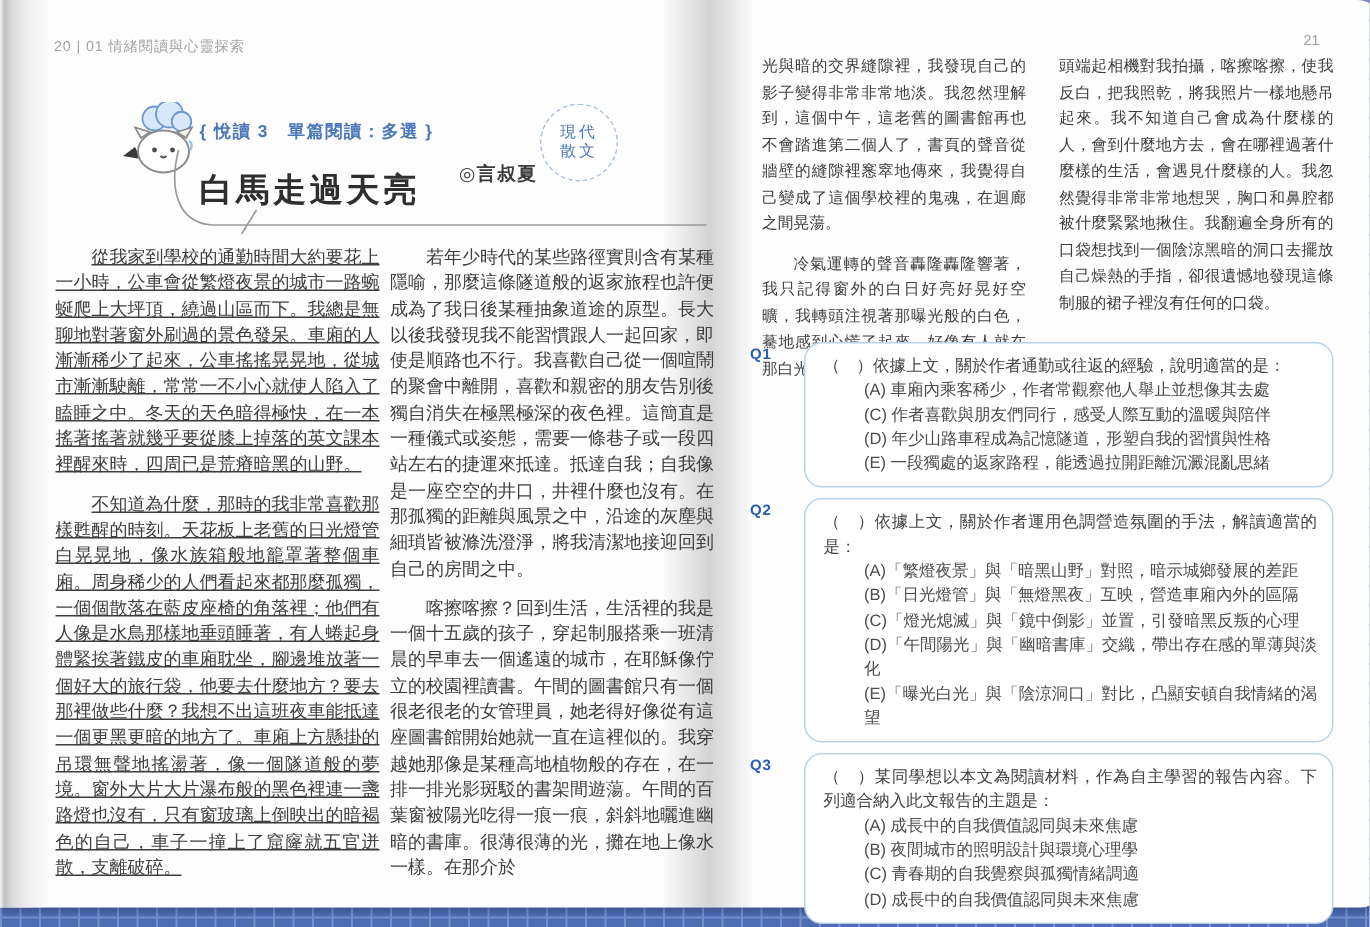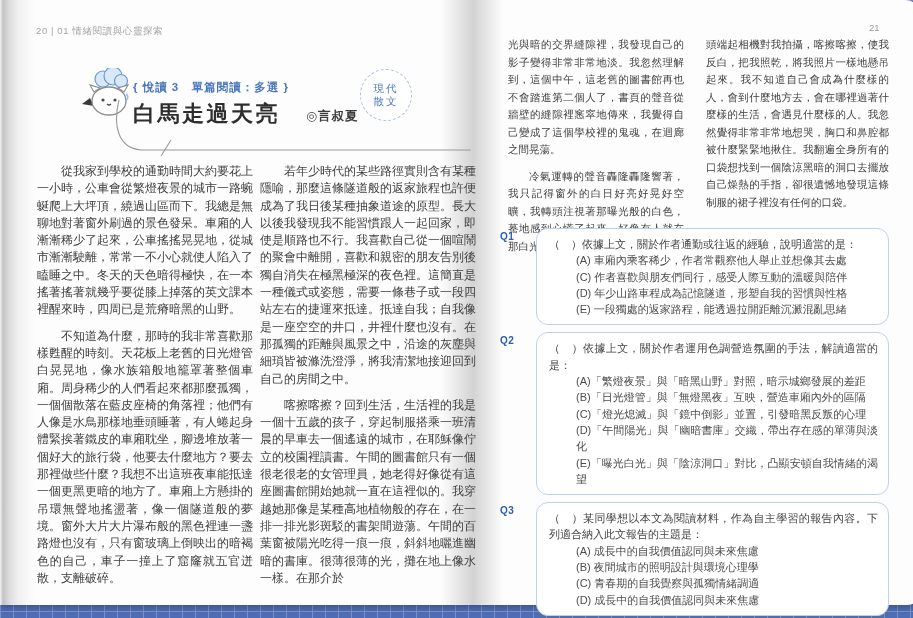--- a/index.html
+++ b/index.html
@@ -29,37 +29,37 @@
   .hdr{
     position:absolute;left:36px;top:25px;font-size:9.5px;color:#a3a3a3;letter-spacing:.6px;
   }
   .pagenum-r{
     position:absolute;left:869px;top:22px;font-size:9.5px;color:#9c9c9c;
   }
   .lesson-tag{
     position:absolute;left:133px;top:80px;font-size:11.5px;font-weight:bold;color:#4a77bc;letter-spacing:1px;
   }
   .title{
-    position:absolute;left:133px;top:99px;font-size:22px;font-weight:bold;color:#2e2e2e;letter-spacing:2.5px;
+    position:absolute;left:133px;top:112px;font-size:22px;font-weight:bold;color:#2e2e2e;letter-spacing:2.5px;
   }
   .author{
     position:absolute;left:306px;top:108px;font-size:12.5px;font-weight:bold;color:#3c3c3c;letter-spacing:1px;
   }
   .badge{
     position:absolute;left:360px;top:69px;width:50px;height:50px;border:1.2px dashed #a6bfe2;
     border-radius:50%;display:flex;flex-direction:column;align-items:center;justify-content:center;
     color:#4a77bc;font-size:10.5px;line-height:13px;letter-spacing:2px;background:#fff;
   }
   .mascot{position:absolute;left:80px;top:68px;}
   .deco-line{position:absolute;left:95px;top:96px;}
   .col{position:absolute;text-align:justify;color:#3e3e3e;}
   .col p{margin:0 0 9px 0;}
   .col p.ind{text-indent:2em;}
   .lcol{top:163px;width:216px;font-size:12px;line-height:17.3px;}
-  #lcol1{left:37px;} #lcol2{left:260px;}
+  #lcol1{left:37px;text-decoration:underline;} #lcol2{left:260px;}
   .rcol{top:36px;font-size:10.5px;line-height:17.5px;}
   #rcol1{left:508px;width:176px;}
   #rcol2{left:706px;width:183px;}
   .questions{position:absolute;left:500px;top:228px;width:389px;}
   .qblock{position:relative;margin-bottom:7px;}
   .qlabel{
     position:absolute;left:0;top:3px;font-size:10px;font-weight:bold;color:#2a5caf;letter-spacing:.5px;
   }
   .qbox{
     margin-left:36px;border:1.5px solid #bcd2ea;border-radius:12px;

